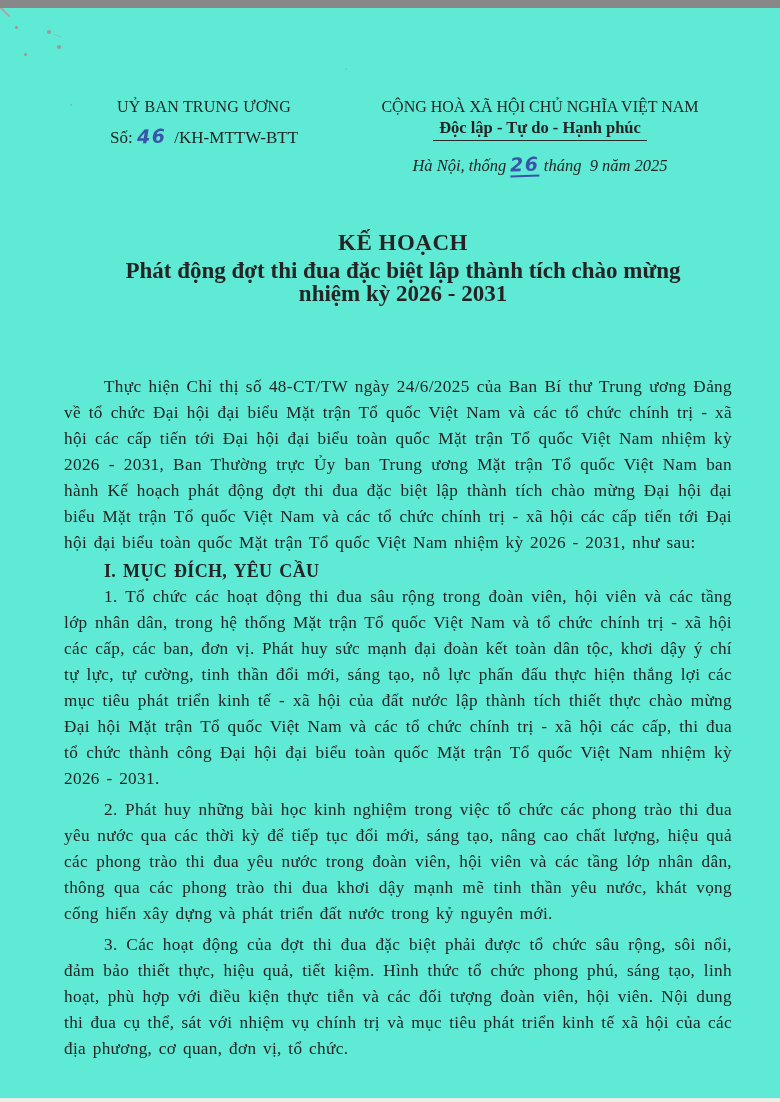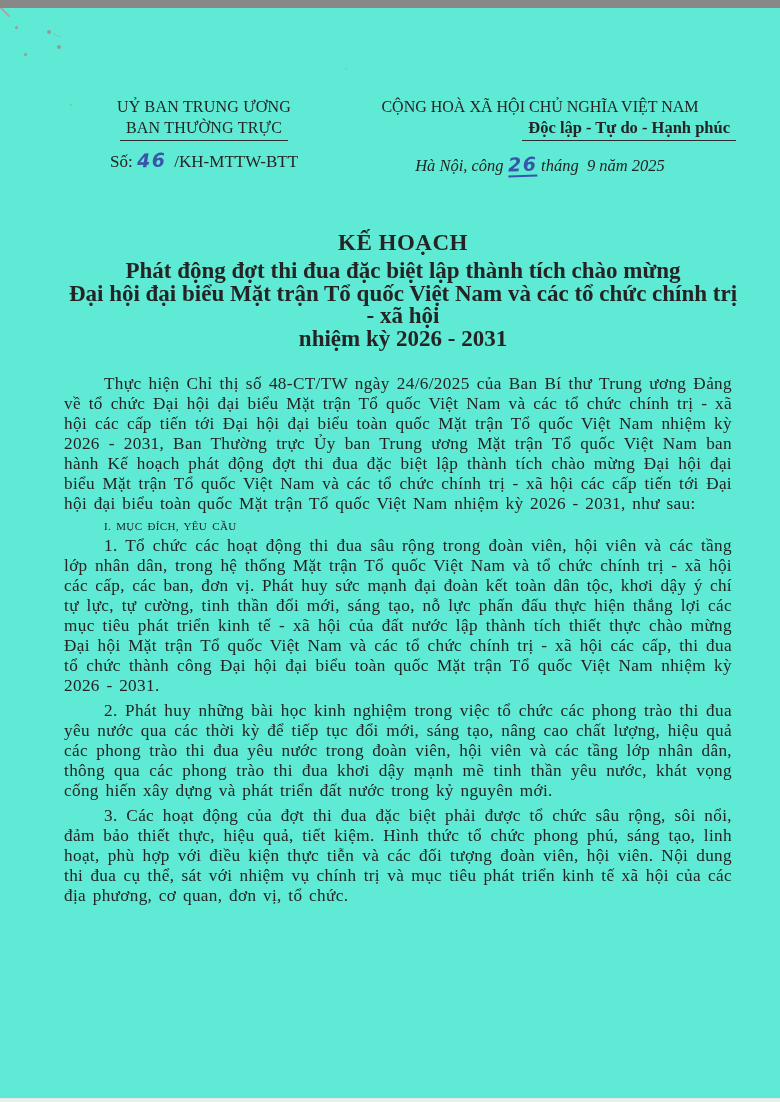--- a/index.html
+++ b/index.html
@@ -16,46 +16,46 @@
   .hdr{
     position:absolute;top:88px;left:64px;right:44px;
     display:flex;align-items:flex-start;
   }
   .hdr-left{width:280px;text-align:center;line-height:21px;font-size:16px;}
   .hdr-right{flex:1;text-align:center;line-height:21px;font-size:16px;}
   .org-line{letter-spacing:.2px;}
   .org-bold{font-weight:normal;}
   .u-line{display:inline-block;border-bottom:1.5px solid #2c2c2c;padding:0 6px 2px 6px;}
   .doc-no{margin-top:9px;font-size:17px;}
-  .motto{font-weight:bold;font-size:16.5px;text-align:right;}
+  .motto{font-weight:bold;font-size:16.5px;}
   .date-line{margin-top:13px;font-style:italic;font-size:16.5px;}
   .hand{
     font-family:"DejaVu Sans", sans-serif;
     color:#3a55a8;
     font-style:italic;font-weight:bold;
     display:inline-block;
     transform:rotate(-2deg);
     font-size:19px;letter-spacing:1.5px;
     margin:0 4px;
   }
   .hand-day{border-bottom:2px solid #3a55a8;padding-bottom:0px;}
   
   .title-block{position:absolute;top:222px;left:64px;right:38px;text-align:center;}
   .title-main{font-size:23px;font-weight:bold;letter-spacing:.5px;line-height:26px;}
   .title-sub{font-weight:bold;font-size:23px;line-height:22.6px;margin-top:4px;}
   
   .body-block{
     position:absolute;top:366px;left:64px;right:48px;
-    font-size:17.2px;line-height:20px;
+    font-size:17.2px;line-height:26px;
     text-align:justify;
     letter-spacing:.35px;word-spacing:2px;
   }
   .para{margin:0;text-indent:40px;}
   .para + .para{margin-top:5px;}
-  .sec-heading{margin:2px 0 0 40px;font-weight:normal;font-size:11px;}
+  .sec-heading{margin:2px 0 0 40px;font-weight:bold;font-size:18px;}
   
   .speck{position:absolute;border-radius:50%;background:#9a9a98;}
   .corner-line{
     position:absolute;left:-4px;top:2px;width:16px;height:2px;
     background:#a8a8a4;transform:rotate(45deg);
   }
   .scan-smudge{
     position:absolute;left:380px;right:0;top:1052px;height:34px;
     background:
       radial-gradient(ellipse 60px 9px at 20% 40%, #efefec 0%, rgba(240,240,236,0) 70%),
@@ -79,35 +79,33 @@
   <div class="speck" style="left:47px;top:22px;width:4px;height:4px;"></div>
   <div class="speck" style="left:53px;top:27px;width:8px;height:1px;border-radius:0;opacity:.5;transform:rotate(20deg);"></div>
   <div class="speck" style="left:57px;top:37px;width:4px;height:4px;"></div>
   <div class="speck" style="left:24px;top:45px;width:3px;height:3px;"></div>
   <div class="speck" style="left:70px;top:96px;width:2px;height:2px;opacity:.6;"></div>
   <div class="speck" style="left:345px;top:60px;width:2px;height:2px;opacity:.4;"></div>
 
   <div class="hdr">
     <div class="hdr-left">
       <div class="org-line">UỶ BAN TRUNG ƯƠNG</div>
-      <div class="org-line org-bold"><span class="u-line">BAN THƯỜNG TRỰC</span></div>
       <div class="doc-no"><span>Số:</span><span class="hand">46</span> <span>/KH-MTTW-BTT</span></div>
     </div>
     <div class="hdr-right">
       <div class="org-bold">CỘNG HOÀ XÃ HỘI CHỦ NGHĨA VIỆT NAM</div>
       <div class="motto"><span class="u-line">Độc lập - Tự do - Hạnh phúc</span></div>
-      <div class="date-line"><span>Hà Nội, công</span><span class="hand hand-day">26</span><span>tháng &nbsp;9 năm 2025</span></div>
+      <div class="date-line"><span>Hà Nội, thống</span><span class="hand hand-day">26</span><span>tháng &nbsp;9 năm 2025</span></div>
     </div>
   </div>
 
   <div class="title-block">
     <div class="title-main">KẾ HOẠCH</div>
     <div class="title-sub">
       <div>Phát động đợt thi đua đặc biệt lập thành tích chào mừng</div>
-      <div>Đại hội đại biểu Mặt trận Tổ quốc Việt Nam và các tổ chức chính trị - xã hội</div>
       <div>nhiệm kỳ 2026 - 2031</div>
     </div>
   </div>
 
   <div class="body-block">
     <p class="para">Thực hiện Chỉ thị số 48-CT/TW ngày 24/6/2025 của Ban Bí thư Trung ương Đảng về tổ chức Đại hội đại biểu Mặt trận Tổ quốc Việt Nam và các tổ chức chính trị - xã hội các cấp tiến tới Đại hội đại biểu toàn quốc Mặt trận Tổ quốc Việt Nam nhiệm kỳ 2026 - 2031, Ban Thường trực Ủy ban Trung ương Mặt trận Tổ quốc Việt Nam ban hành Kế hoạch phát động đợt thi đua đặc biệt lập thành tích chào mừng Đại hội đại biểu Mặt trận Tổ quốc Việt Nam và các tổ chức chính trị - xã hội các cấp tiến tới Đại hội đại biểu toàn quốc Mặt trận Tổ quốc Việt Nam nhiệm kỳ 2026 - 2031, như sau:</p>
     <div class="sec-heading">I. MỤC ĐÍCH, YÊU CẦU</div>
     <p class="para">1. Tổ chức các hoạt động thi đua sâu rộng trong đoàn viên, hội viên và các tầng lớp nhân dân, trong hệ thống Mặt trận Tổ quốc Việt Nam và tổ chức chính trị - xã hội các cấp, các ban, đơn vị. Phát huy sức mạnh đại đoàn kết toàn dân tộc, khơi dậy ý chí tự lực, tự cường, tinh thần đổi mới, sáng tạo, nỗ lực phấn đấu thực hiện thắng lợi các mục tiêu phát triển kinh tế - xã hội của đất nước lập thành tích thiết thực chào mừng Đại hội Mặt trận Tổ quốc Việt Nam và các tổ chức chính trị - xã hội các cấp, thi đua tổ chức thành công Đại hội đại biểu toàn quốc Mặt trận Tổ quốc Việt Nam nhiệm kỳ 2026 - 2031.</p>
     <p class="para">2. Phát huy những bài học kinh nghiệm trong việc tổ chức các phong trào thi đua yêu nước qua các thời kỳ để tiếp tục đổi mới, sáng tạo, nâng cao chất lượng, hiệu quả các phong trào thi đua yêu nước trong đoàn viên, hội viên và các tầng lớp nhân dân, thông qua các phong trào thi đua khơi dậy mạnh mẽ tinh thần yêu nước, khát vọng cống hiến xây dựng và phát triển đất nước trong kỷ nguyên mới.</p>
     <p class="para">3. Các hoạt động của đợt thi đua đặc biệt phải được tổ chức sâu rộng, sôi nổi, đảm bảo thiết thực, hiệu quả, tiết kiệm. Hình thức tổ chức phong phú, sáng tạo, linh hoạt, phù hợp với điều kiện thực tiễn và các đối tượng đoàn viên, hội viên. Nội dung thi đua cụ thể, sát với nhiệm vụ chính trị và mục tiêu phát triển kinh tế xã hội của các địa phương, cơ quan, đơn vị, tổ chức.</p>

